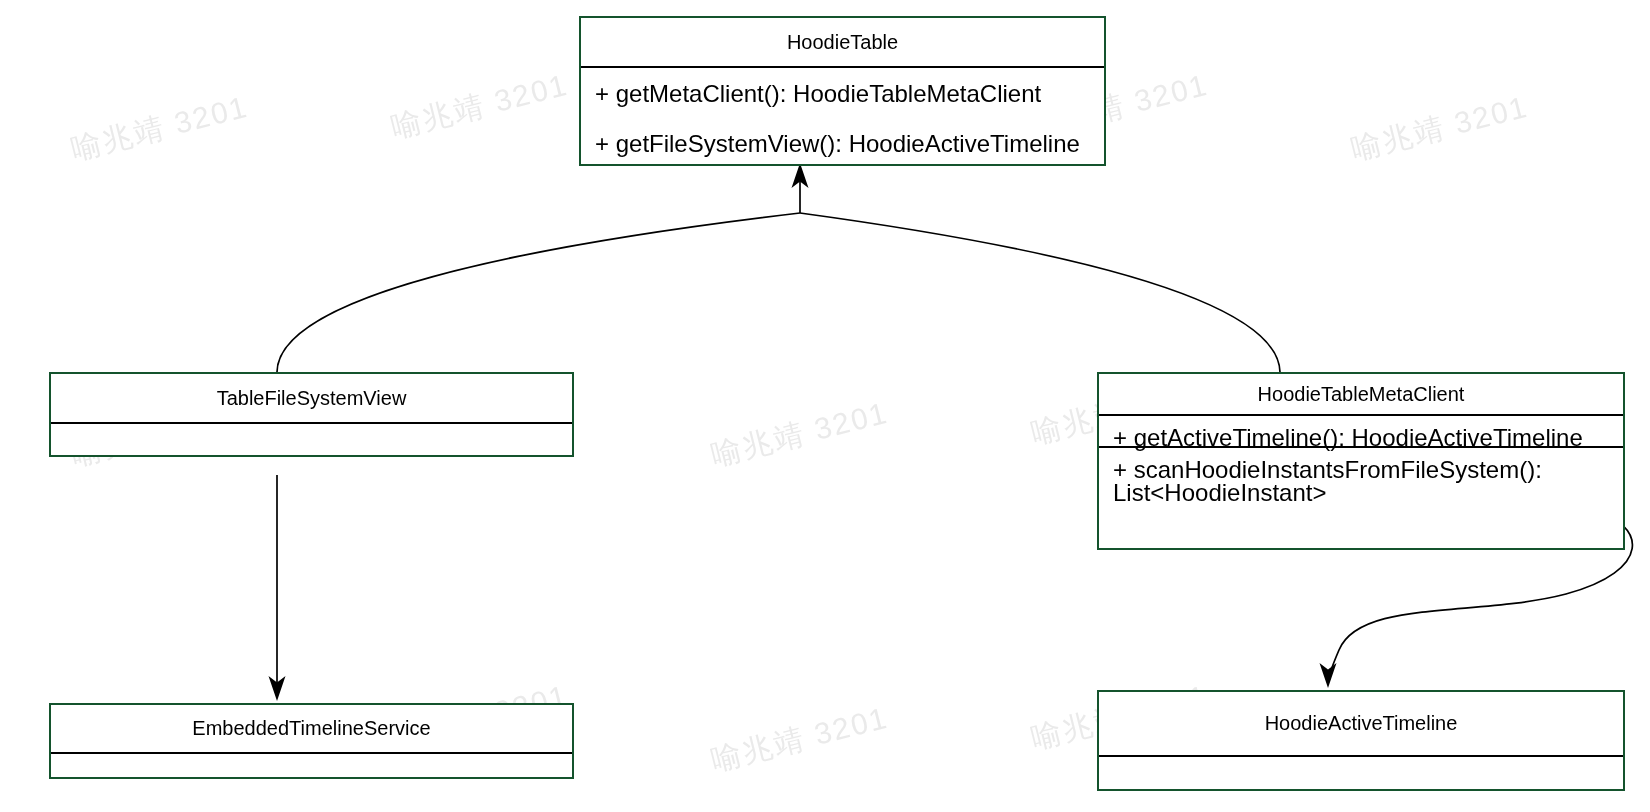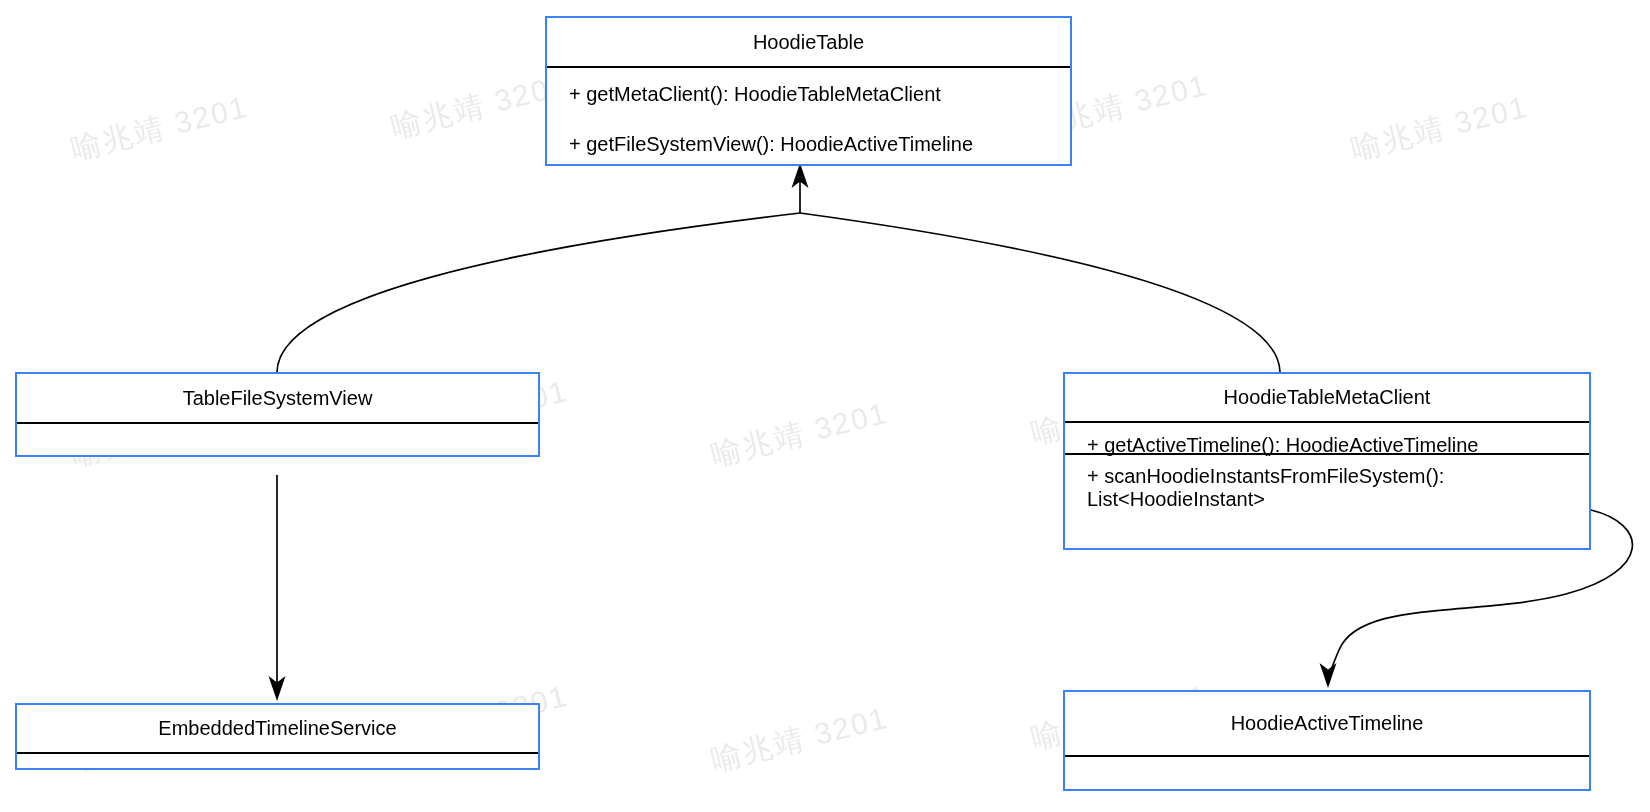--- a/index.html
+++ b/index.html
@@ -24,33 +24,34 @@
     z-index:1;
   }
   
   #arrows { position:absolute; left:0; top:0; z-index:2; }
   #arrows path { fill:none; stroke:#000; stroke-width:1.7px; }
   #arrows polygon { fill:#000; stroke:none; }
   
   .uml-class {
     position:absolute;
     background:#ffffff;
-    border:2px solid #3b82f6;
+    border:2px solid #14532d;
     box-sizing:border-box;
     z-index:3;
+    margin-left:34px;
   }
   .uml-row { box-sizing:border-box; border-bottom:2px solid #000; }
   .uml-row:last-child { border-bottom:none; }
   .uml-title {
     display:flex; align-items:center; justify-content:center;
     font-size:20px;
   }
   .uml-method {
-    font-size:20px;
-    padding-left:22px;
+    font-size:24px;
+    padding-left:14px;
   }
   .m-line { line-height:50px; }
 </style>
 </head>
 <body>
 
 <div id="canvas">
 
   <span class="wm" style="left: 72px; top: 130px; color: rgb(234, 234, 234);">喻兆靖 3201</span>
   <span class="wm" style="left: 392px; top: 108px; color: rgb(234, 234, 234);">喻兆靖 3201</span>
@@ -91,26 +92,26 @@
       <div class="uml-method m-line">+ getFileSystemView(): HoodieActiveTimeline</div>
     </div>
   </div>
 
   <div class="uml-class" style="left:15px;top:372px;width:525px;height:85px">
     <div class="uml-row uml-title" style="height:50px">TableFileSystemView</div>
     <div class="uml-row" style="height:47px"></div>
   </div>
 
   <div class="uml-class" style="left:1063px;top:372px;width:528px;height:178px">
-    <div class="uml-row uml-title" style="height:49px">HoodieTableMetaClient</div>
+    <div class="uml-row uml-title" style="height:42px">HoodieTableMetaClient</div>
     <div class="uml-row uml-method" style="height:32px;line-height:44px">+ getActiveTimeline(): HoodieActiveTimeline</div>
     <div class="uml-row uml-method" style="height:82px;line-height:23px;padding-top:10px;padding-right:30px">+ scanHoodieInstantsFromFileSystem(): List&lt;HoodieInstant&gt;</div>
   </div>
 
-  <div class="uml-class" style="left:15px;top:703px;width:525px;height:67px">
+  <div class="uml-class" style="left:15px;top:703px;width:525px;height:76px">
     <div class="uml-row uml-title" style="height:49px">EmbeddedTimelineService</div>
     <div class="uml-row" style="height:38px"></div>
   </div>
 
   <div class="uml-class" style="left:1063px;top:690px;width:528px;height:101px">
     <div class="uml-row uml-title" style="height:65px">HoodieActiveTimeline</div>
     <div class="uml-row" style="height:48px"></div>
   </div>
 
 </div>

